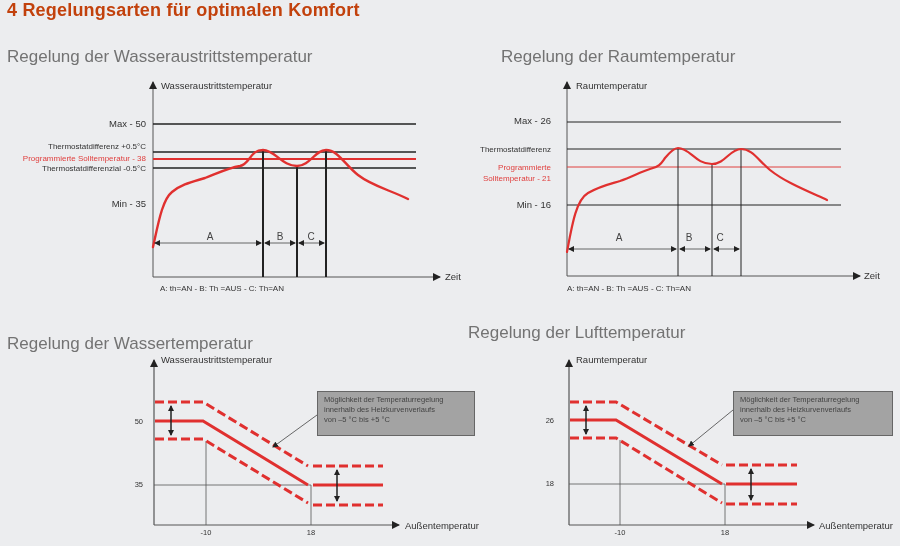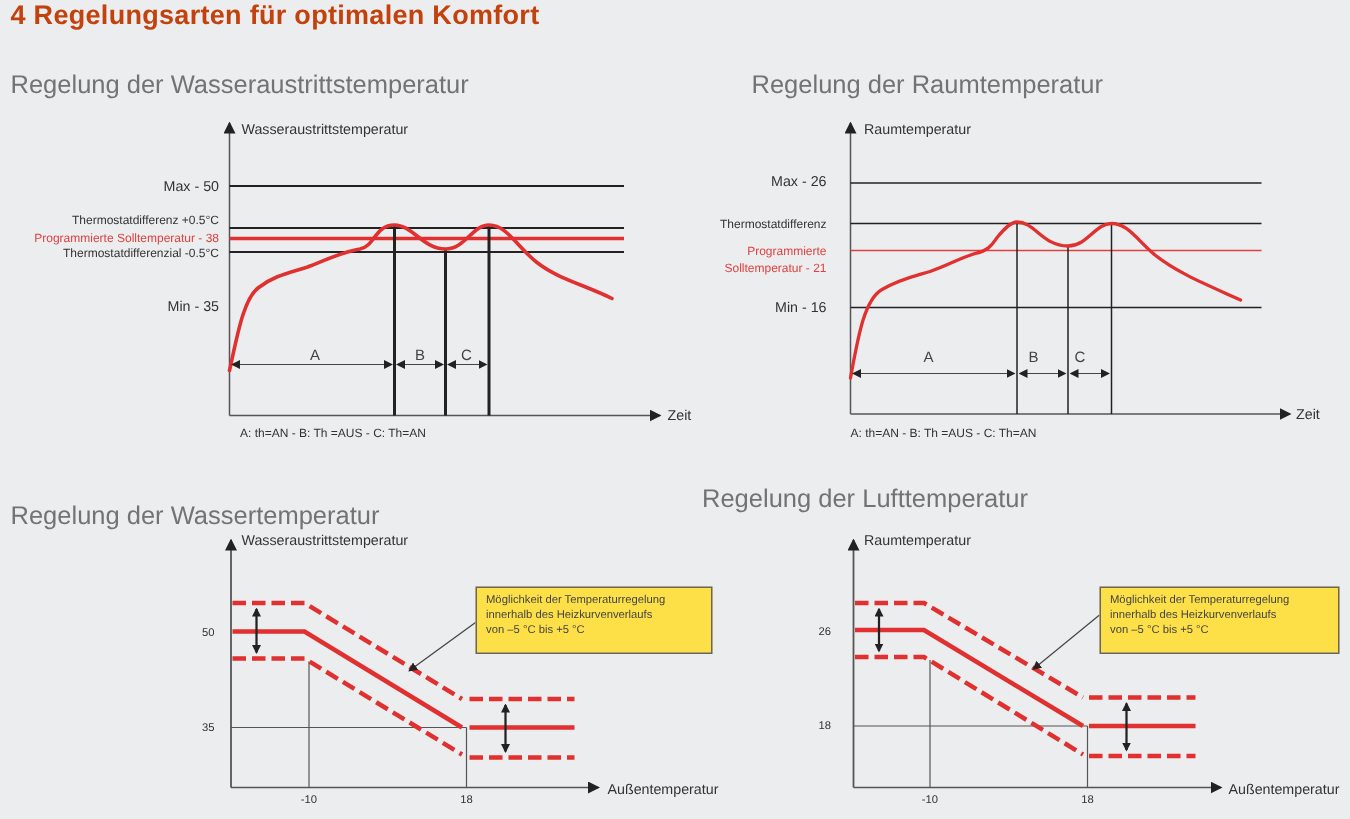--- a/index.html
+++ b/index.html
@@ -7,21 +7,21 @@
          font-family:"Liberation Sans", "DejaVu Sans", sans-serif; color:#222; }
   .main-title { position:absolute; left:7px; top:0; font-size:18px; font-weight:bold; color:#c2410c; letter-spacing:0.2px; }
   .section-title { position:absolute; font-size:17px; color:#737373; }
   svg.canvas { position:absolute; left:0; top:0; }
   svg text { font-family:"Liberation Sans", "DejaVu Sans", sans-serif; }
   .t-axis { font-size:9.5px; fill:#333; }
   .t-small { font-size:8px; fill:#333; }
   .t-red { font-size:8px; fill:#e0403f; }
   .t-lbl { font-size:10px; fill:#444; }
   .t-tick { font-size:7.5px; fill:#333; }
-  .callout { position:absolute; background:#fde047; border:1px solid #666; font-size:7.5px; line-height:10px; color:#444; padding:3px 6px 4px 6px; box-sizing:border-box; }
+  .callout { position:absolute; background:#a3a3a3; border:1px solid #666; font-size:7.5px; line-height:10px; color:#444; padding:3px 6px 4px 6px; box-sizing:border-box; }
 </style>
 </head>
 <body>
 
 <div class="main-title">4 Regelungsarten für optimalen Komfort</div>
 
 <div class="section-title" style="left:7px; top:47px;">Regelung der Wasseraustrittstemperatur</div>
 <div class="section-title" style="left:473px; top:47px;margin-left:28px;">Regelung der Raumtemperatur</div>
 <div class="section-title" style="left:7px; top:334px;">Regelung der Wassertemperatur</div>
 <div class="section-title" style="left:468px; top:323px;">Regelung der Lufttemperatur</div>

